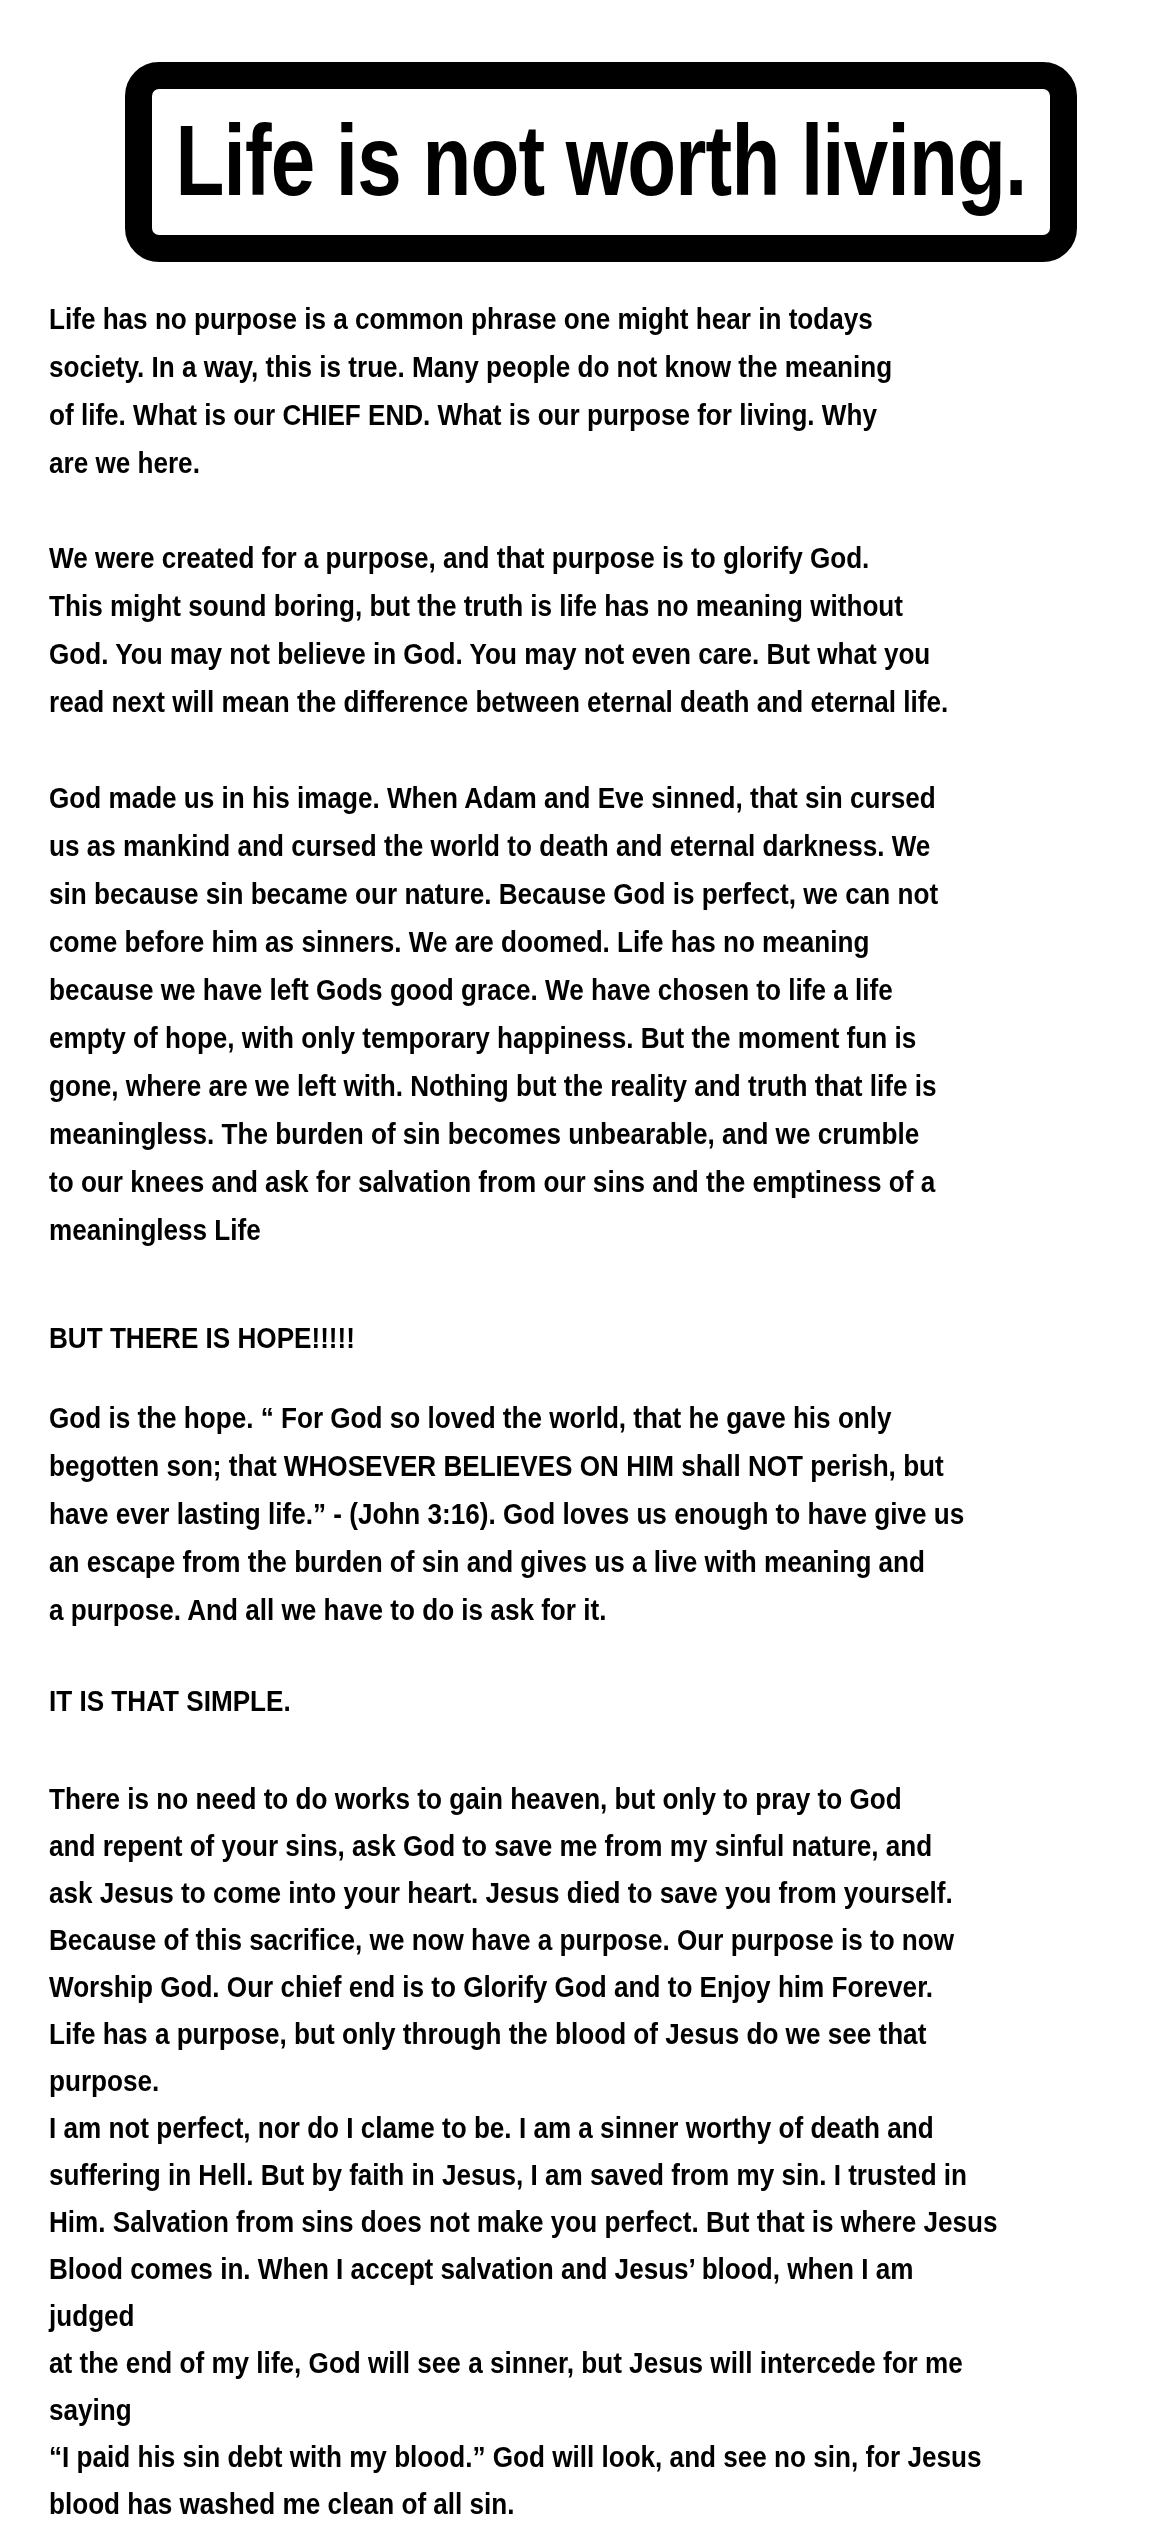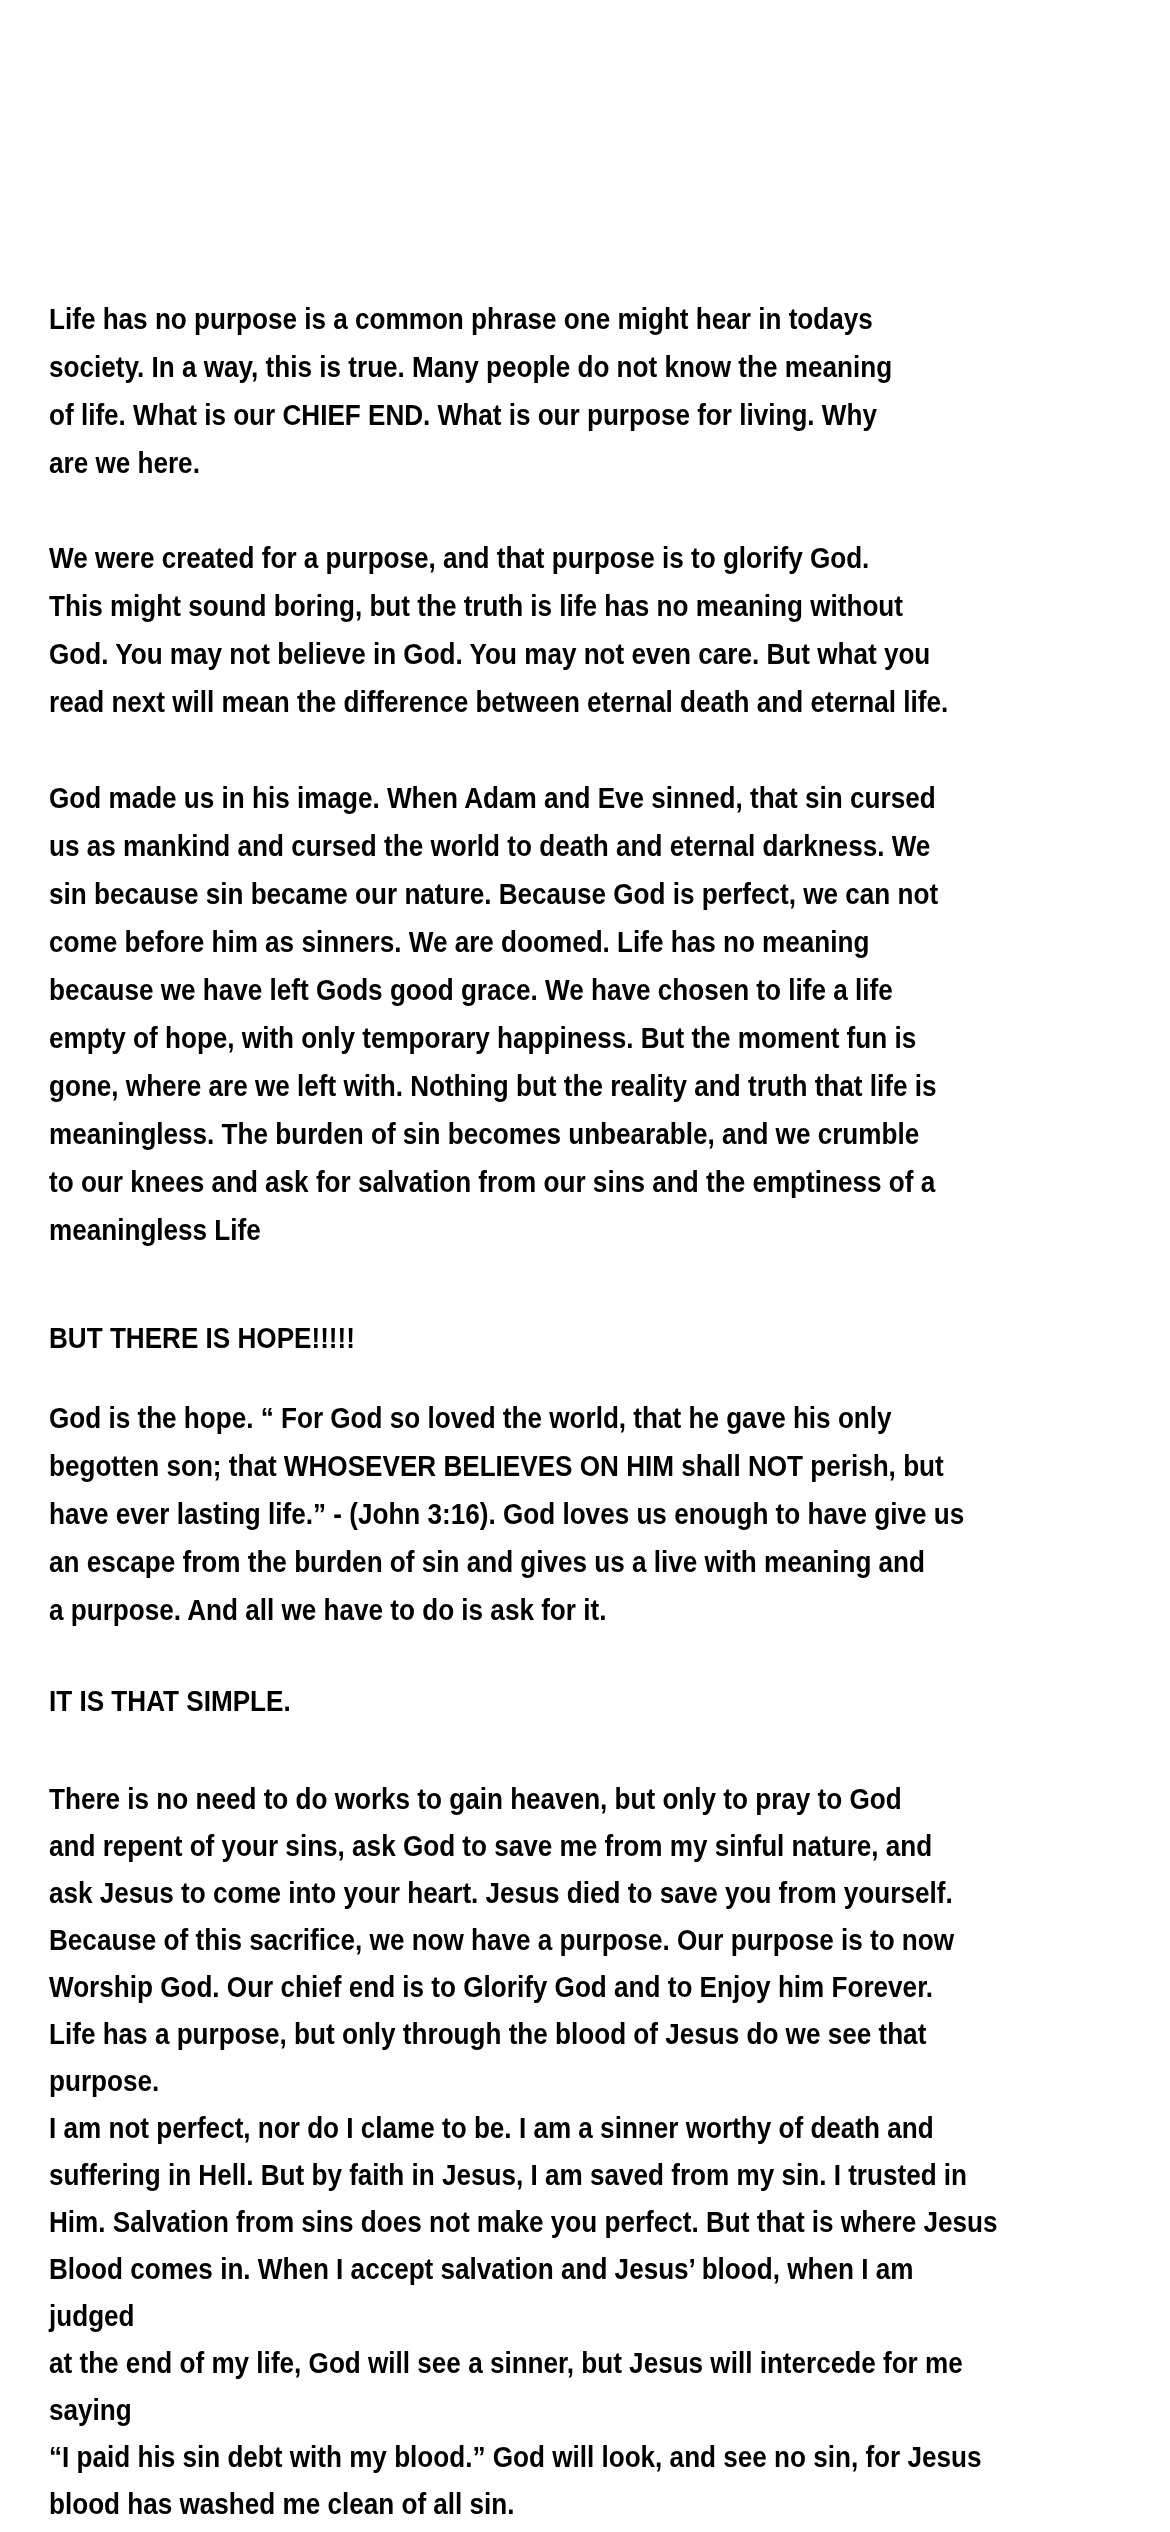--- a/index.html
+++ b/index.html
@@ -59,20 +59,23 @@
   #blk3 { top: 1314px; }
   #blk4 { top: 1394px; }
   #blk5 { top: 1677px; }
   #blk6 { top: 1776px; line-height: 47px; }
 </style>
 </head>
 <body>
 
 <div class="page">
 
+  <div class="title-box">
+    <div class="title-text">Life is not worth living.</div>
+  </div>
 
   <div class="block para" id="blk0">Life has no purpose is a common phrase one might hear in todays
 society. In a way, this is true. Many people do not know the meaning
 of life. What is our CHIEF END. What is our purpose for living. Why
 are we here.</div>
 
   <div class="block para" id="blk1">We were created for a purpose, and that purpose is to glorify God.
 This might sound boring, but the truth is life has no meaning without
 God. You may not believe in God. You may not even care. But what you
 read next will mean the difference between eternal death and eternal life.</div>

